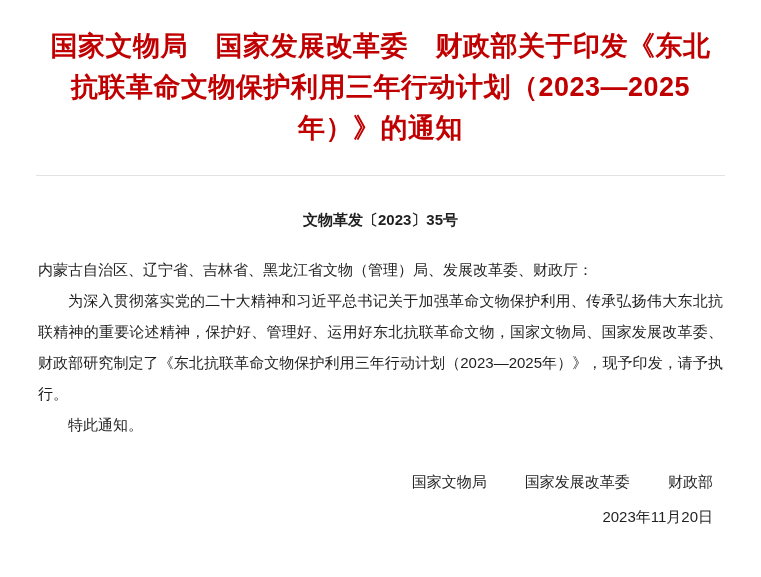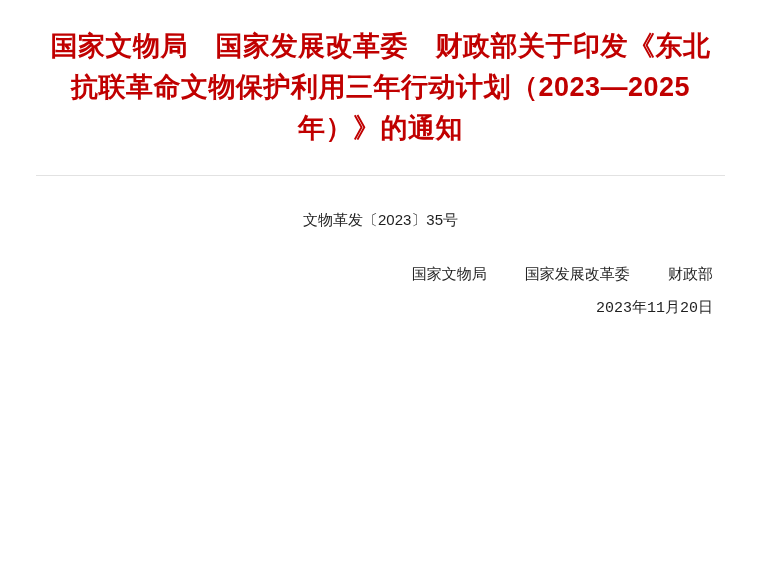--- a/index.html
+++ b/index.html
@@ -38,20 +38,21 @@
     background: #e2e2e2;
     border: 0;
   }
   .doc-number {
     margin: 0;
     padding: 32px 0 0 0;
     text-align: center;
     font-size: 15px;
     line-height: 24px;
     color: #1f1f1f;
+    font-weight: bold;
   }
   .body-block {
     padding: 22px 4px 0 4px;
   }
   .body-block p {
     margin: 0;
     font-size: 15px;
     line-height: 31px;
     color: #1f1f1f;
     text-align: justify;
@@ -67,34 +68,38 @@
     color: #1f1f1f;
   }
   .signature .orgs span {
     margin-left: 34px;
   }
   .signature .orgs span:first-child {
     margin-left: 12px;
   }
   .signature .date {
     padding-top: 4px;
-    font-family: Liberation Mono, monospace;
   }
 </style>
 </head>
 <body>
 
 <div class="page">
 
   <h1 class="doc-title">国家文物局　国家发展改革委　财政部关于印发《东北抗联革命文物保护利用三年行动计划（2023—2025年）》的通知</h1>
 
   <hr class="title-rule">
 
   <p class="doc-number">文物革发〔2023〕35号</p>
 
+  <div class="body-block">
+    <p>内蒙古自治区、辽宁省、吉林省、黑龙江省文物（管理）局、发展改革委、财政厅：</p>
+    <p class="indent">为深入贯彻落实党的二十大精神和习近平总书记关于加强革命文物保护利用、传承弘扬伟大东北抗联精神的重要论述精神，保护好、管理好、运用好东北抗联革命文物，国家文物局、国家发展改革委、财政部研究制定了《东北抗联革命文物保护利用三年行动计划（2023—2025年）》，现予印发，请予执行。</p>
+    <p class="indent">特此通知。</p>
+  </div>
 
   <div class="signature">
     <div class="orgs">
       <span>国家文物局</span>
       <span>国家发展改革委</span>
       <span>财政部</span>
     </div>
     <div class="date">2023年11月20日</div>
   </div>
 

